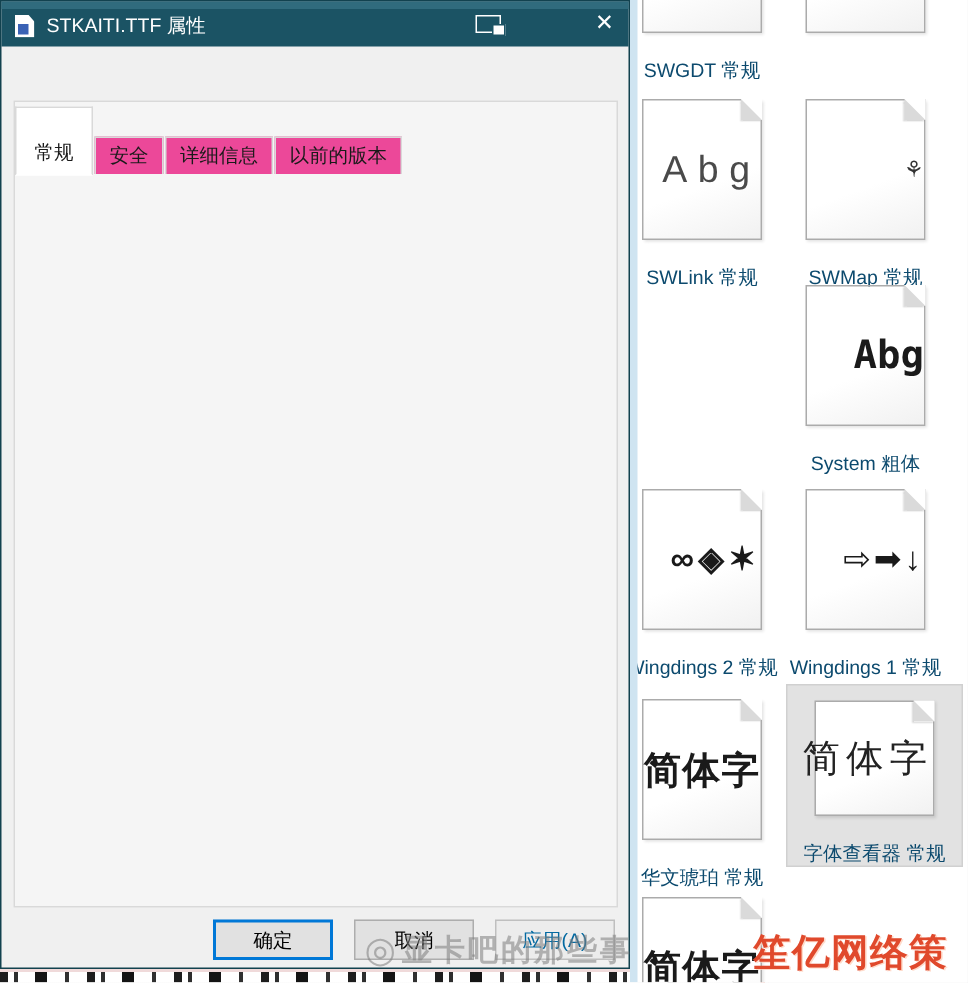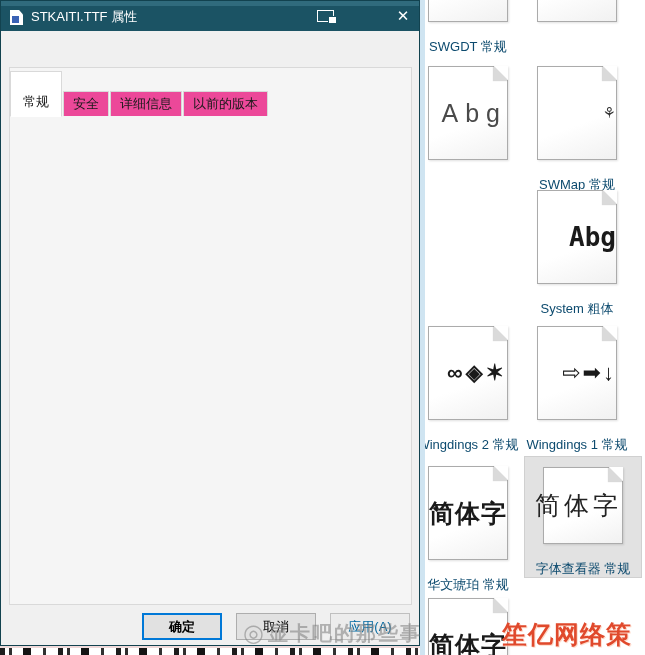--- a/index.html
+++ b/index.html
@@ -52,21 +52,21 @@
 
   .openwith-icon { position:absolute; left:113px; top:185px; width:20px; height:22px; font-family:"DejaVu Serif", serif; font-style:italic; font-weight:bold; font-size:19px; color:#4956c4; text-shadow:1px 1px 0 #b8c0ff; }
   .btn { position:absolute; background:#e1e1e1; border:1px solid #adadad; font-size:13px; color:#1a1a1a; text-align:center; font-family:"Liberation Sans", sans-serif; cursor:pointer; }
   .btn-change { left:283px; top:184px; width:111px; height:27px; }
   .btn-advanced { left:318px; top:473px; width:76px; height:27px; }
 
   .cb-group { position:absolute; top:479px; font-size:13px; color:#1a1a1a; display:flex; align-items:center; }
   .cb-box { display:inline-block; width:13px; height:13px; background:#fff; border:1px solid #8a8a8a; margin-right:5px; vertical-align:-2px; }
 
   .footer-btn { position:absolute; top:612px; width:80px; height:27px; background:#e1e1e1; border:1px solid #adadad; font-size:13px; text-align:center; line-height:25px; cursor:pointer; }
-  .footer-btn.ok { left:141px; border:2px solid #0078d7; line-height:23px;font-weight:bold; }
+  .footer-btn.ok { left:141px; border:2px solid #0078d7; line-height:23px; }
   .footer-btn.cancel { left:235px; }
   .footer-btn.apply { left:329px; color:#0369a1; border-color:#bfbfbf; background:#ececec; cursor:default; }
 
   
   .wm-center { position:absolute; left:243px; top:619px; z-index:10; color:rgba(125,125,125,0.55); font-size:20px; font-weight:bold; letter-spacing:2px; display:flex; align-items:center; }
   .wm-center .logo { font-size:24px; margin-right:2px; font-weight:normal; }
   .wm-corner { position:absolute; left:502px; top:618px; z-index:10; color:#e0492c; font-size:25px; font-weight:bold; letter-spacing:1px; text-shadow:1px 1px 0 rgba(255,210,190,0.8); }
 
   .bottom-strip { position:absolute; left:0; top:646px; width:420px; height:9px; background:
       linear-gradient(#f0dada,#f0dada) 0 0/100% 2px no-repeat,
@@ -86,20 +86,21 @@
     </div>
     <div class="font-item" style="left:103px; top:-72px;">
       <div class="icon-page"></div>
     </div>
 
     <div class="font-item" style="left:-6px; top:66px;">
       <div class="icon-page">
           <span class="glyph g-thin">Abg</span>
           <span class="fold"></span>
         </div>
+      <div class="flabel">SWLink 常规</div>
     </div>
     <div class="font-item" style="left:103px; top:66px;">
       <div class="icon-page">
           <span class="glyph g-small">⚘</span>
           <span class="fold"></span>
         </div>
       <div class="flabel">SWMap 常规</div>
     </div>
 
     <div class="font-item" style="left:103px; top:190px;">

